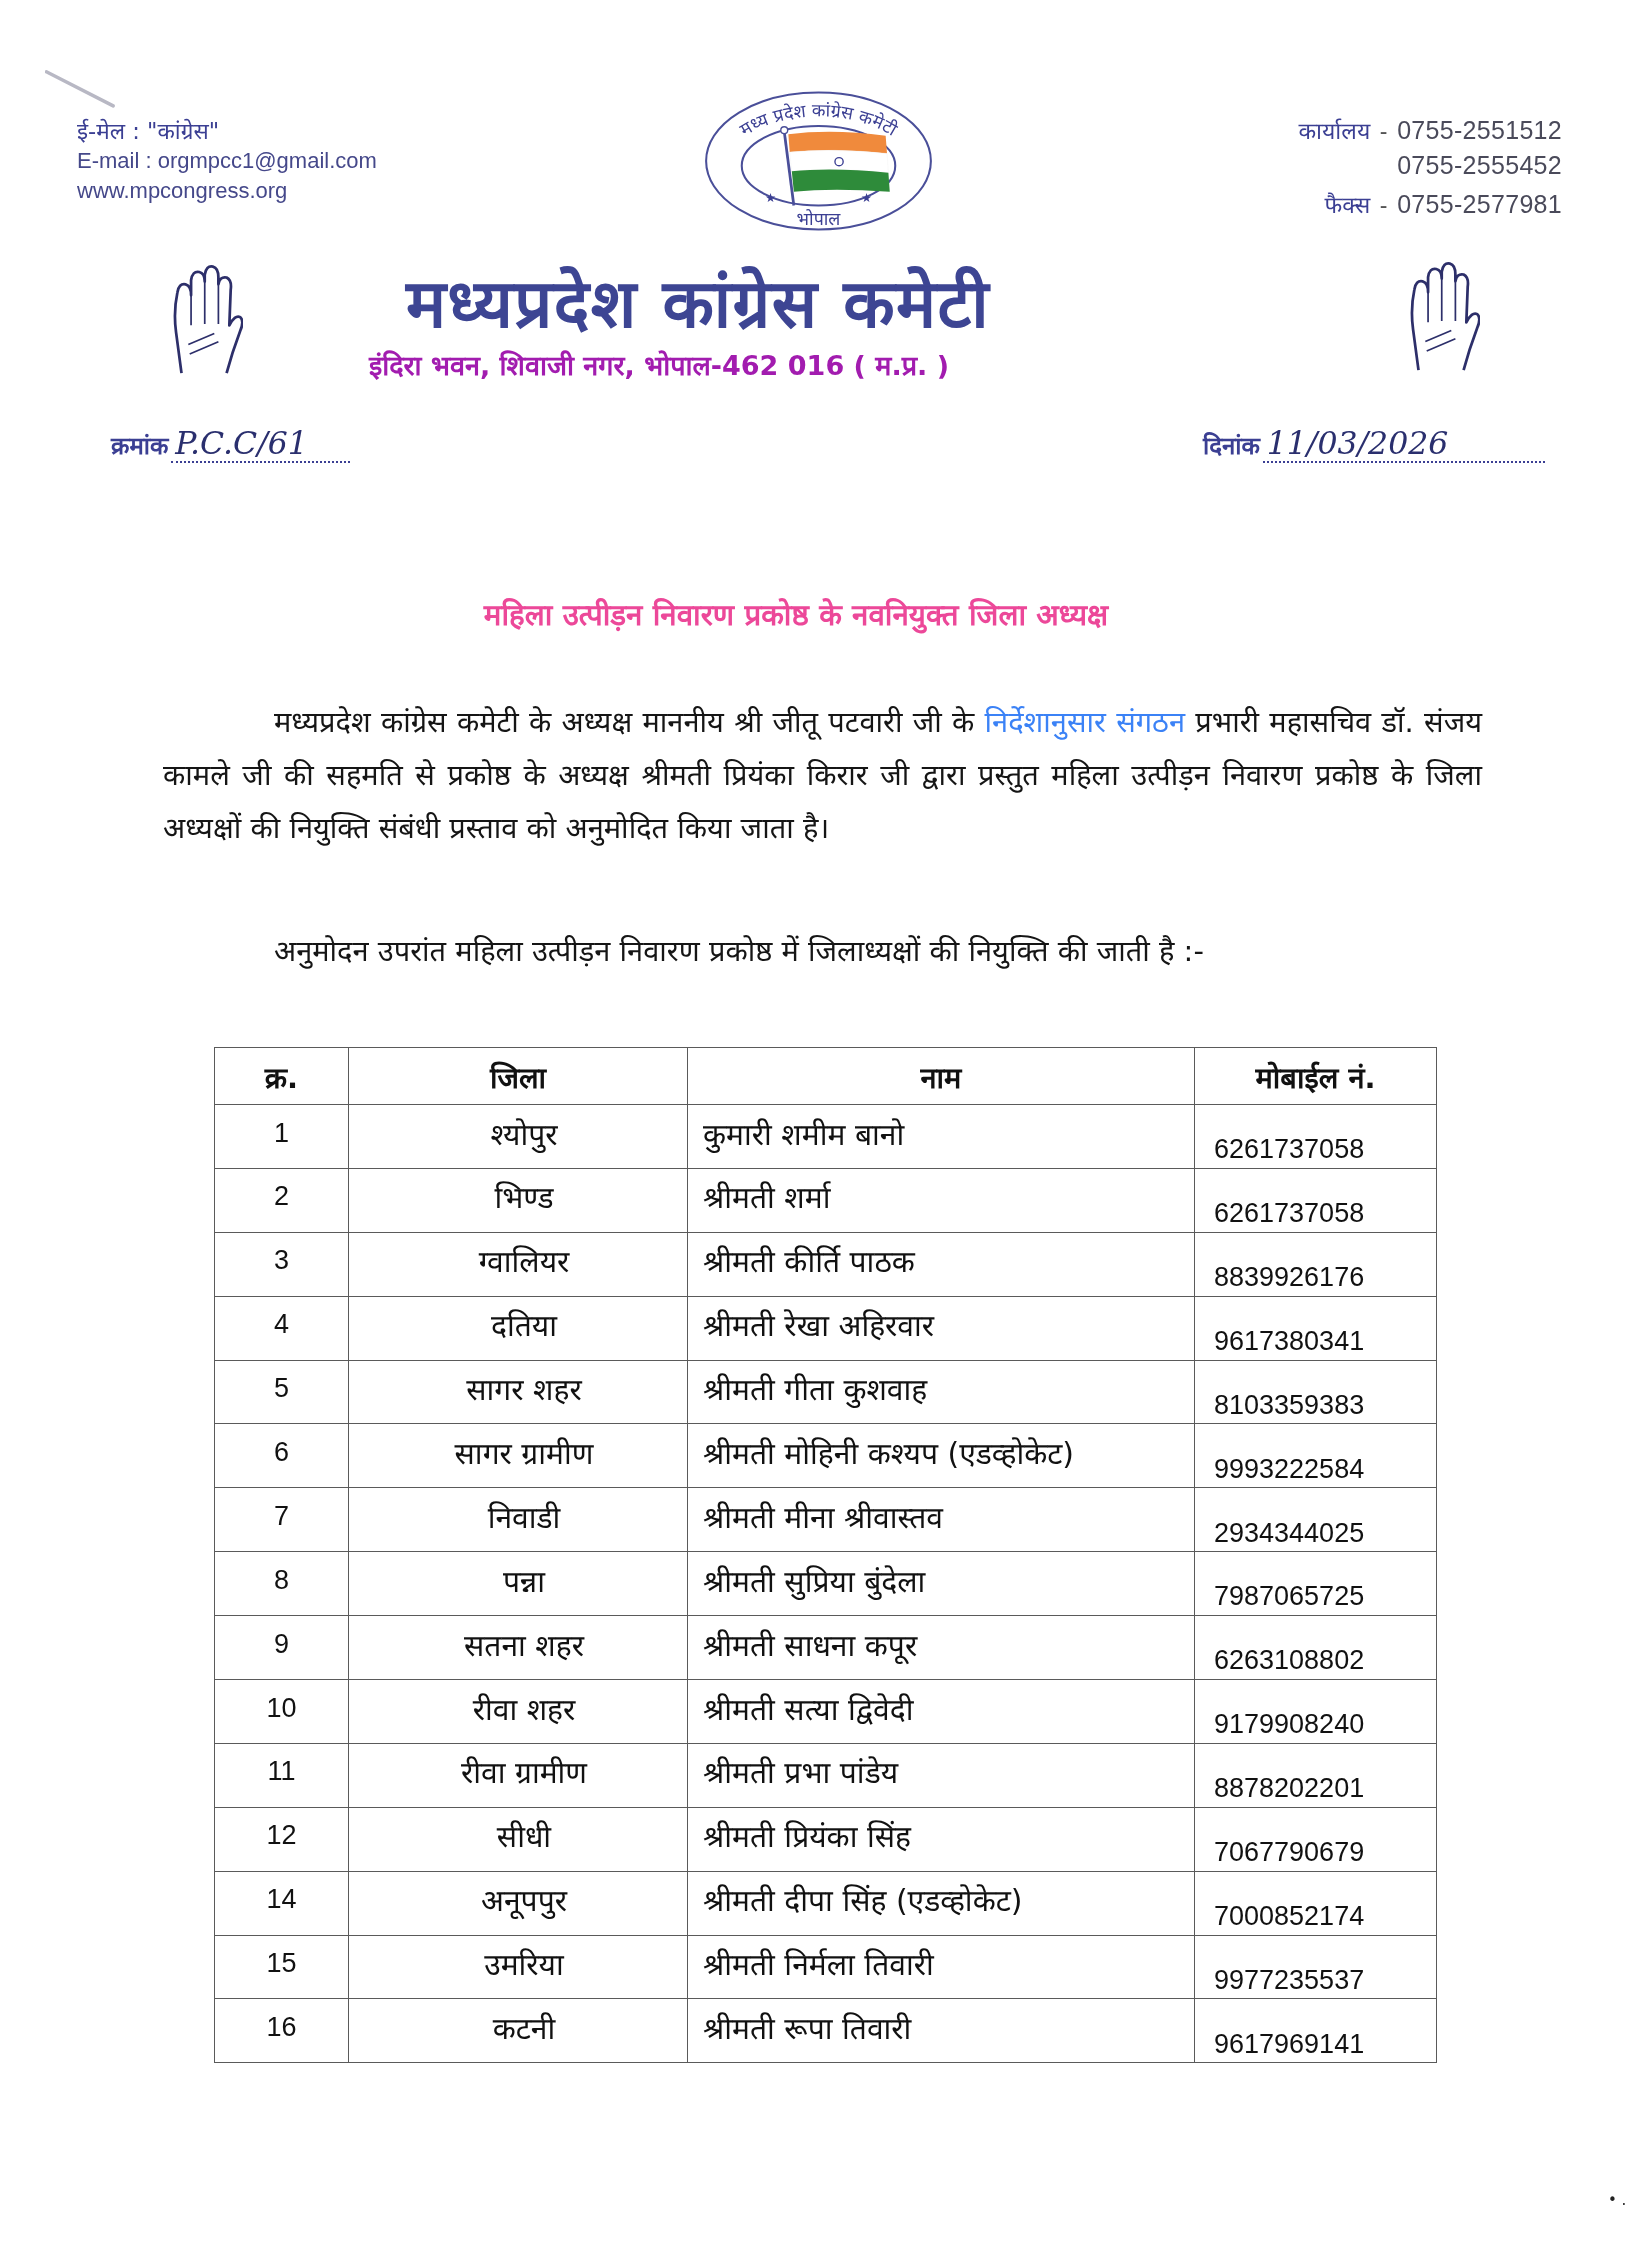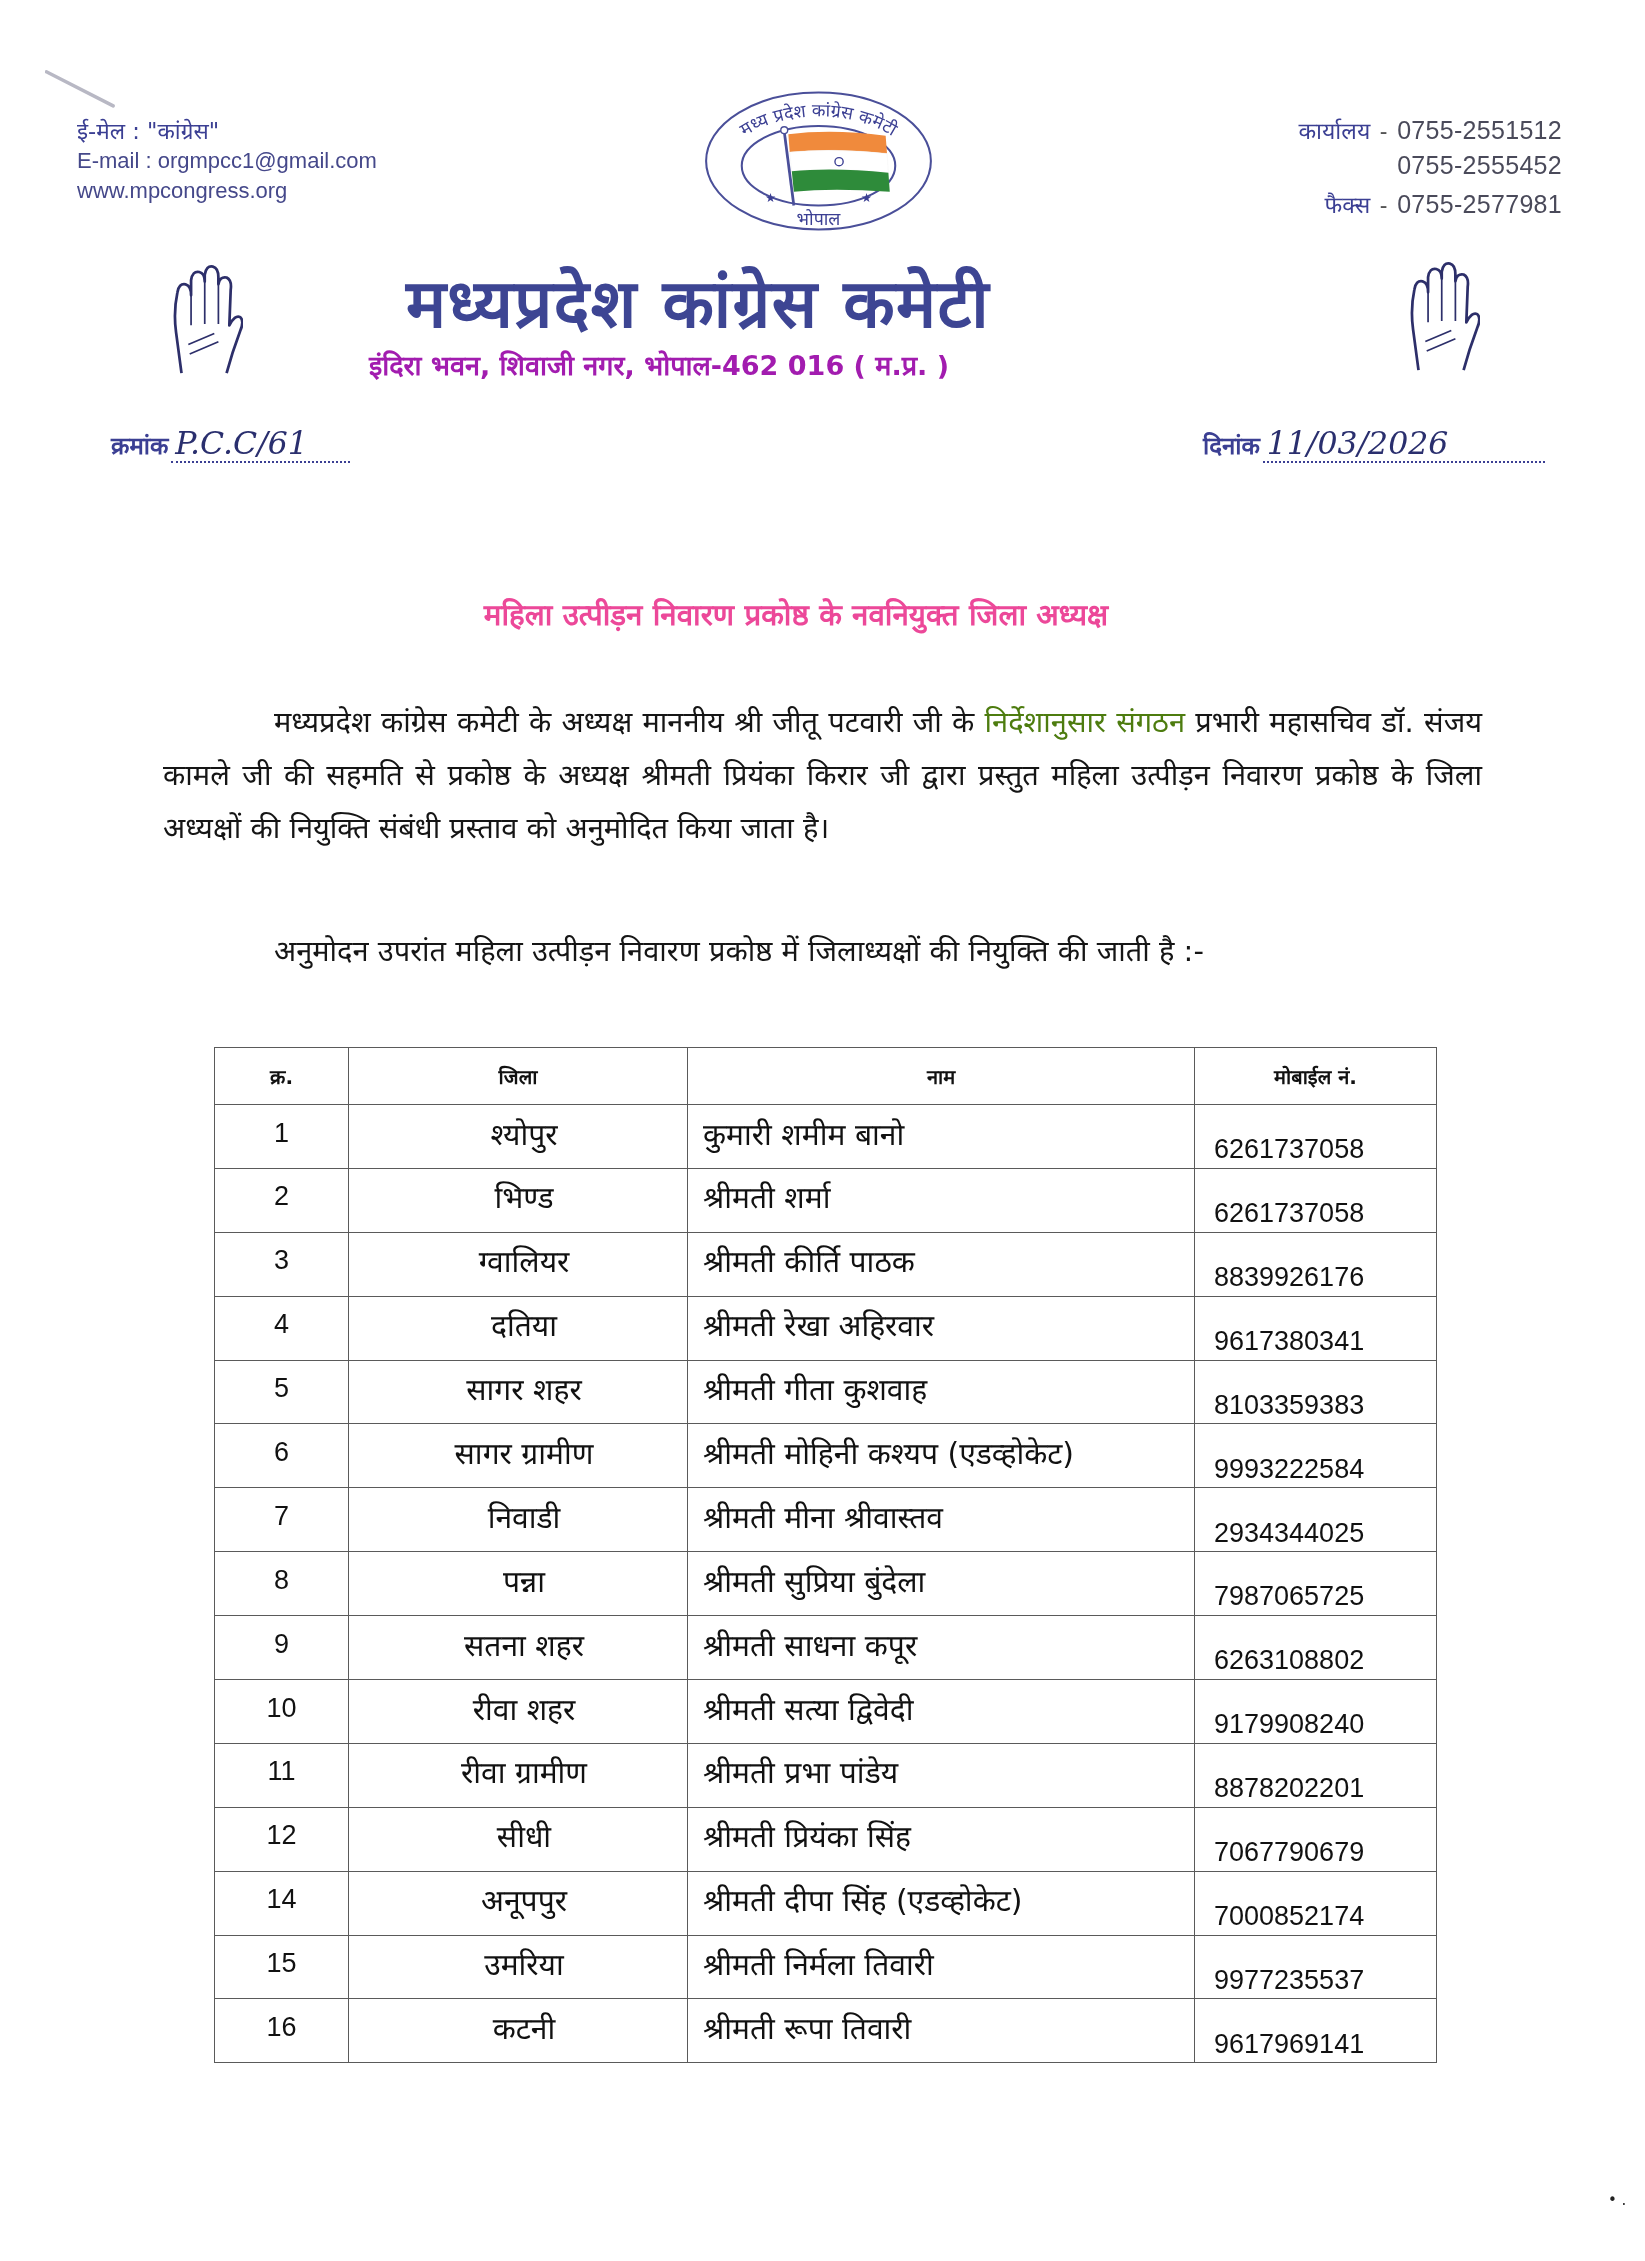--- a/index.html
+++ b/index.html
@@ -53,29 +53,29 @@
     left: 0; width: 1592px; top: 593px; text-align: center;
     font-size: 29.5px; font-weight: bold; color: #ec4899;
   }
 
   .para {
     left: 163px; width: 1319px; font-size: 29px; line-height: 53px;
     text-align: justify; color: #151515;
   }
   .para1 { top: 696px; text-indent: 111px; }
   .para2 { top: 925px; text-indent: 111px; }
-  .para .faded { color: #4d7c0f; }
+  .para .faded { color: #3b82f6; }
 
   
   .tbl {
     left: 214px; top: 1047px; width: 1222px;
     border-collapse: collapse; table-layout: fixed;
   }
   .tbl th, .tbl td { border: 1.4px solid #5a5a5a; height: 56px; padding: 0; }
-  .tbl th { font-size: 20px; font-weight: bold; text-align: center; }
+  .tbl th { font-size: 29px; font-weight: bold; text-align: center; }
   .tbl td { font-size: 30px; }
   .tbl td.c-sn { text-align: center; font-family: "Liberation Sans", sans-serif; font-size: 27px; vertical-align: middle; padding-bottom: 6.9px; }
   .tbl td.c-dist { text-align: center; vertical-align: middle; padding-bottom: 6.9px; padding-left: 12px; }
   .tbl td.c-name { text-align: left; padding-left: 15px; vertical-align: middle; padding-bottom: 6.9px; }
   .tbl td.c-mob { text-align: left; padding-left: 19px; vertical-align: bottom; padding-bottom: 2.7px;
                   font-family: "Liberation Sans", sans-serif; font-size: 27px; }
 
   .corner-mark { left: 1608px; top: 2191px; font-size: 15px; color: #222; }
   .pen-stroke { left: 45px; top: 69px; width: 75px; height: 41px; }
 </style>

